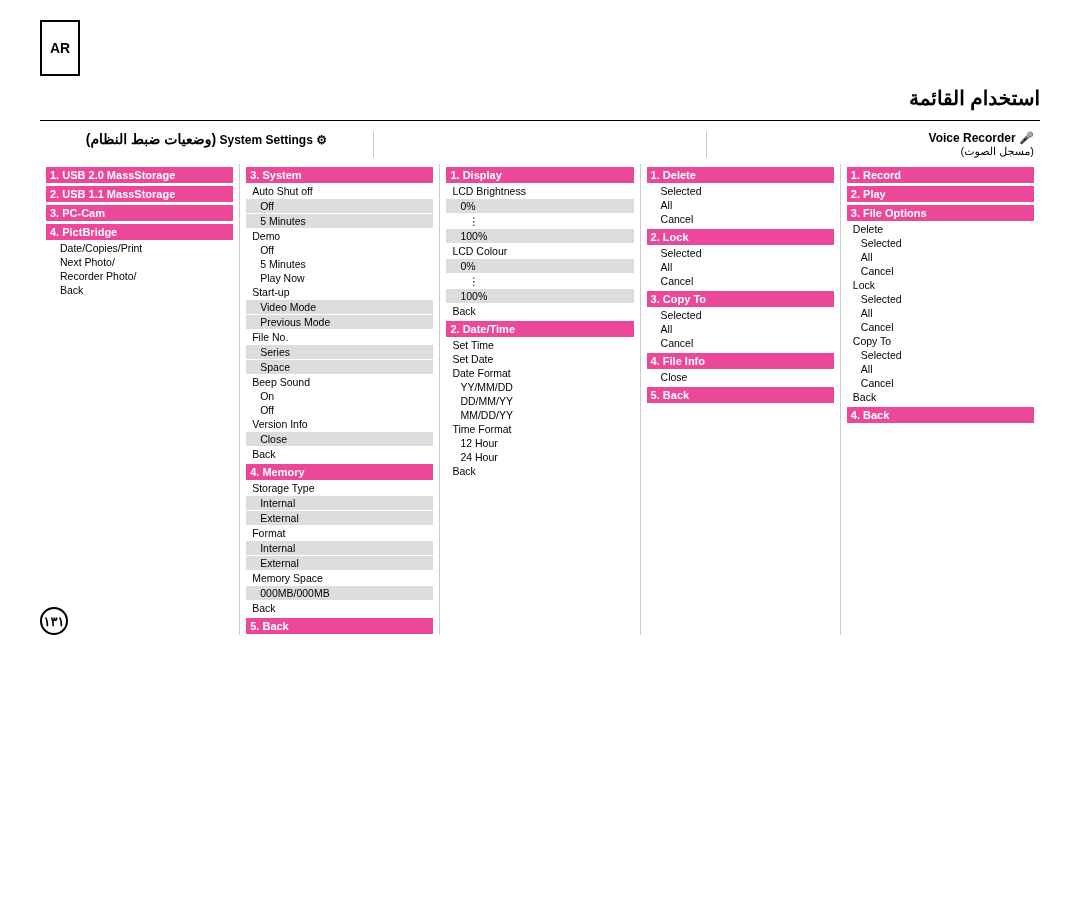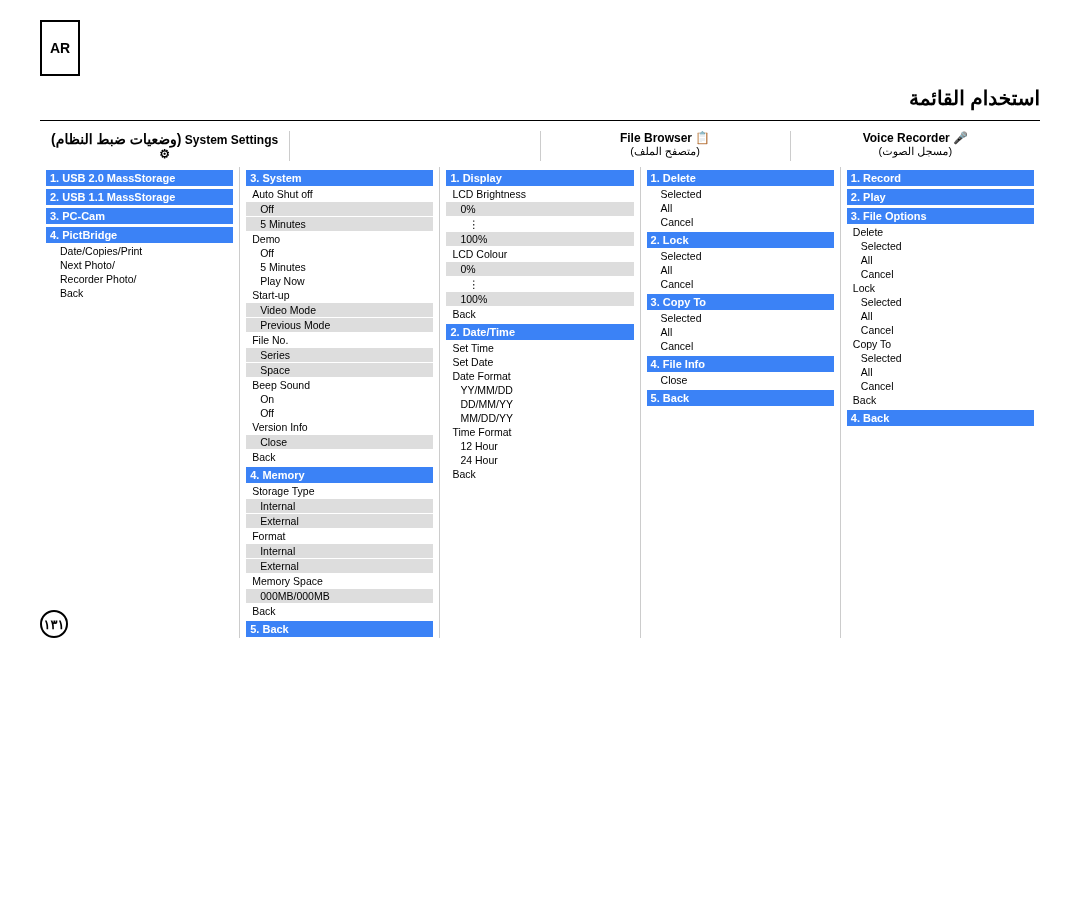--- a/index.html
+++ b/index.html
@@ -63,21 +63,21 @@
       font-weight: bold;
       font-size: 12px;
     }
     .col-header-arabic {
       font-size: 11px;
       direction: rtl;
     }
 
     
     .section-header {
-      background: #3b82f6;
+      background: #ec4899;
       color: #fff;
       font-weight: bold;
       font-size: 11px;
       padding: 2px 4px;
       margin: 3px 0 1px 0;
     }
 
     
     .sub-item {
       padding: 1px 6px;
@@ -133,26 +133,22 @@
   <div style="display:flex; gap:0; width:100%; margin-bottom:6px;">
 
 
     <div style="flex:1; text-align:center; border-right:1px solid #ccc; padding:0 6px;">
       <div class="col-header-top"><span style="font-size:14px;">(وضعيات ضبط النظام)</span> <strong>System Settings</strong> <span>⚙</span></div>
     </div>
 
     <div style="flex:1; text-align:center; border-right:1px solid #ccc; padding:0 6px;">
     </div>
 
-    <div style="flex:1; text-align:center; border-right:1px solid #ccc; padding:0 6px;">
-      <div class="col-header-top"><strong>File Browser</strong> <span>📋</span></div>
-      <div class="col-header-arabic">(متصفح الملف)</div>
-    </div>
-
-    <div style="flex:1; text-align:center; padding:0 6px;">
+
+    <div style="flex:1; text-align:right; padding:0 6px;">
       <div class="col-header-top"><strong>Voice Recorder</strong> <span>🎤</span></div>
       <div class="col-header-arabic">(مسجل الصوت)</div>
     </div>
   </div>
 
   
   <div class="columns-wrapper">
 
     <div class="column">
       <div class="section-header">1. USB 2.0 MassStorage</div>

